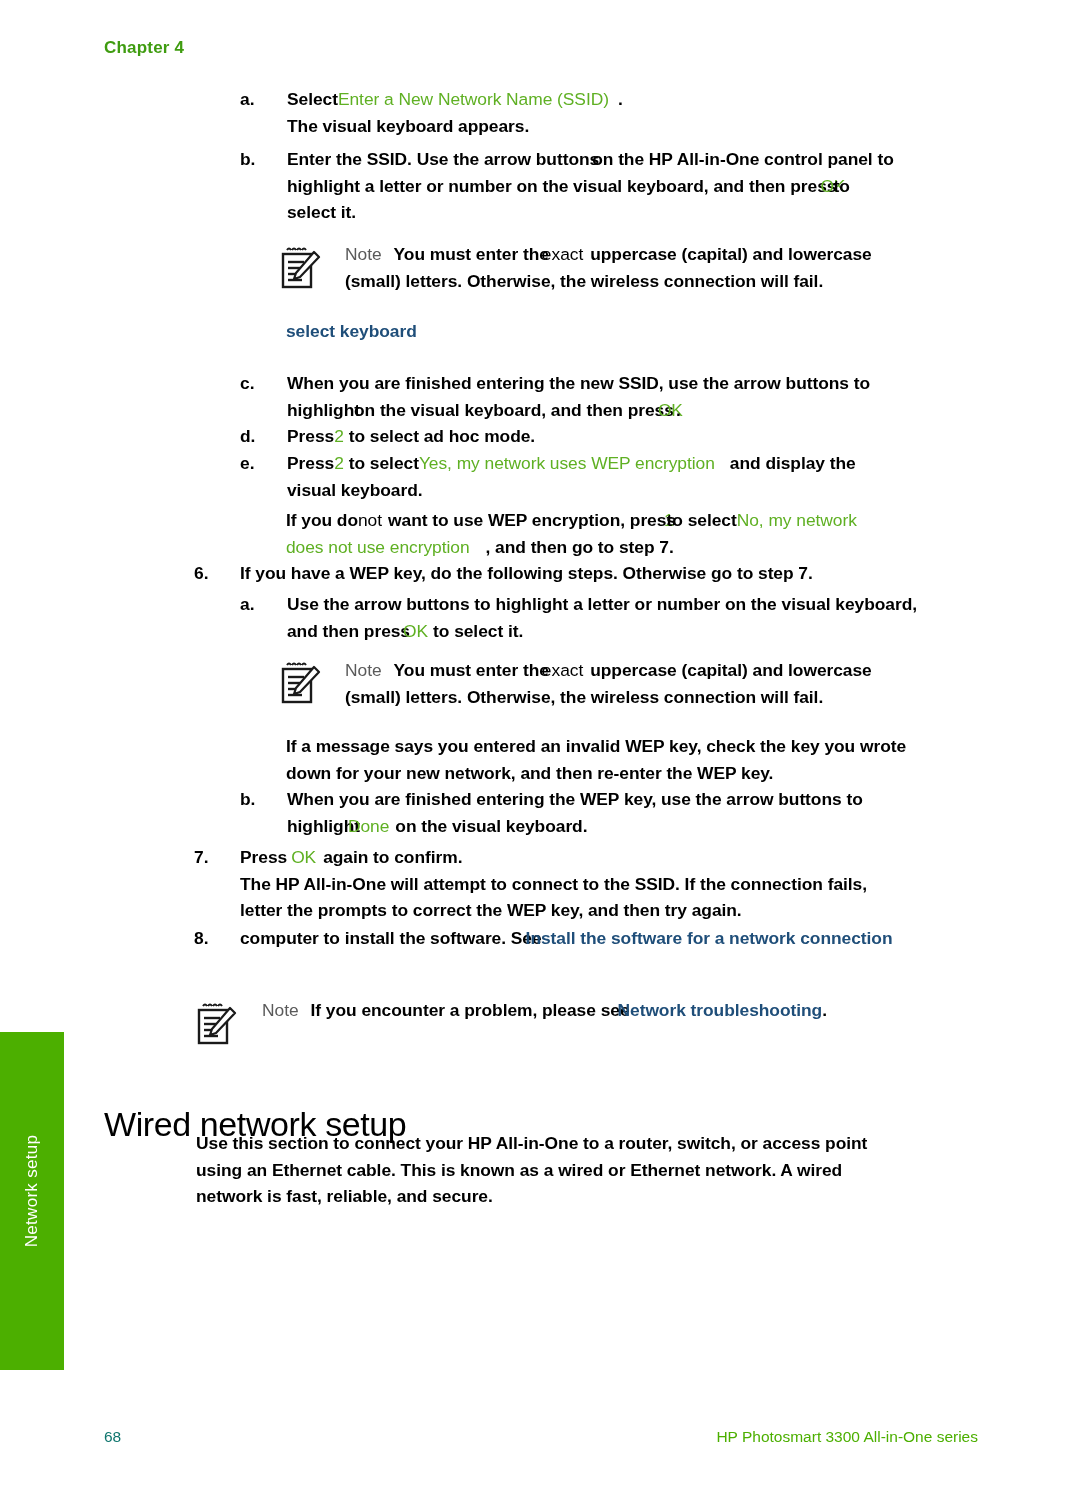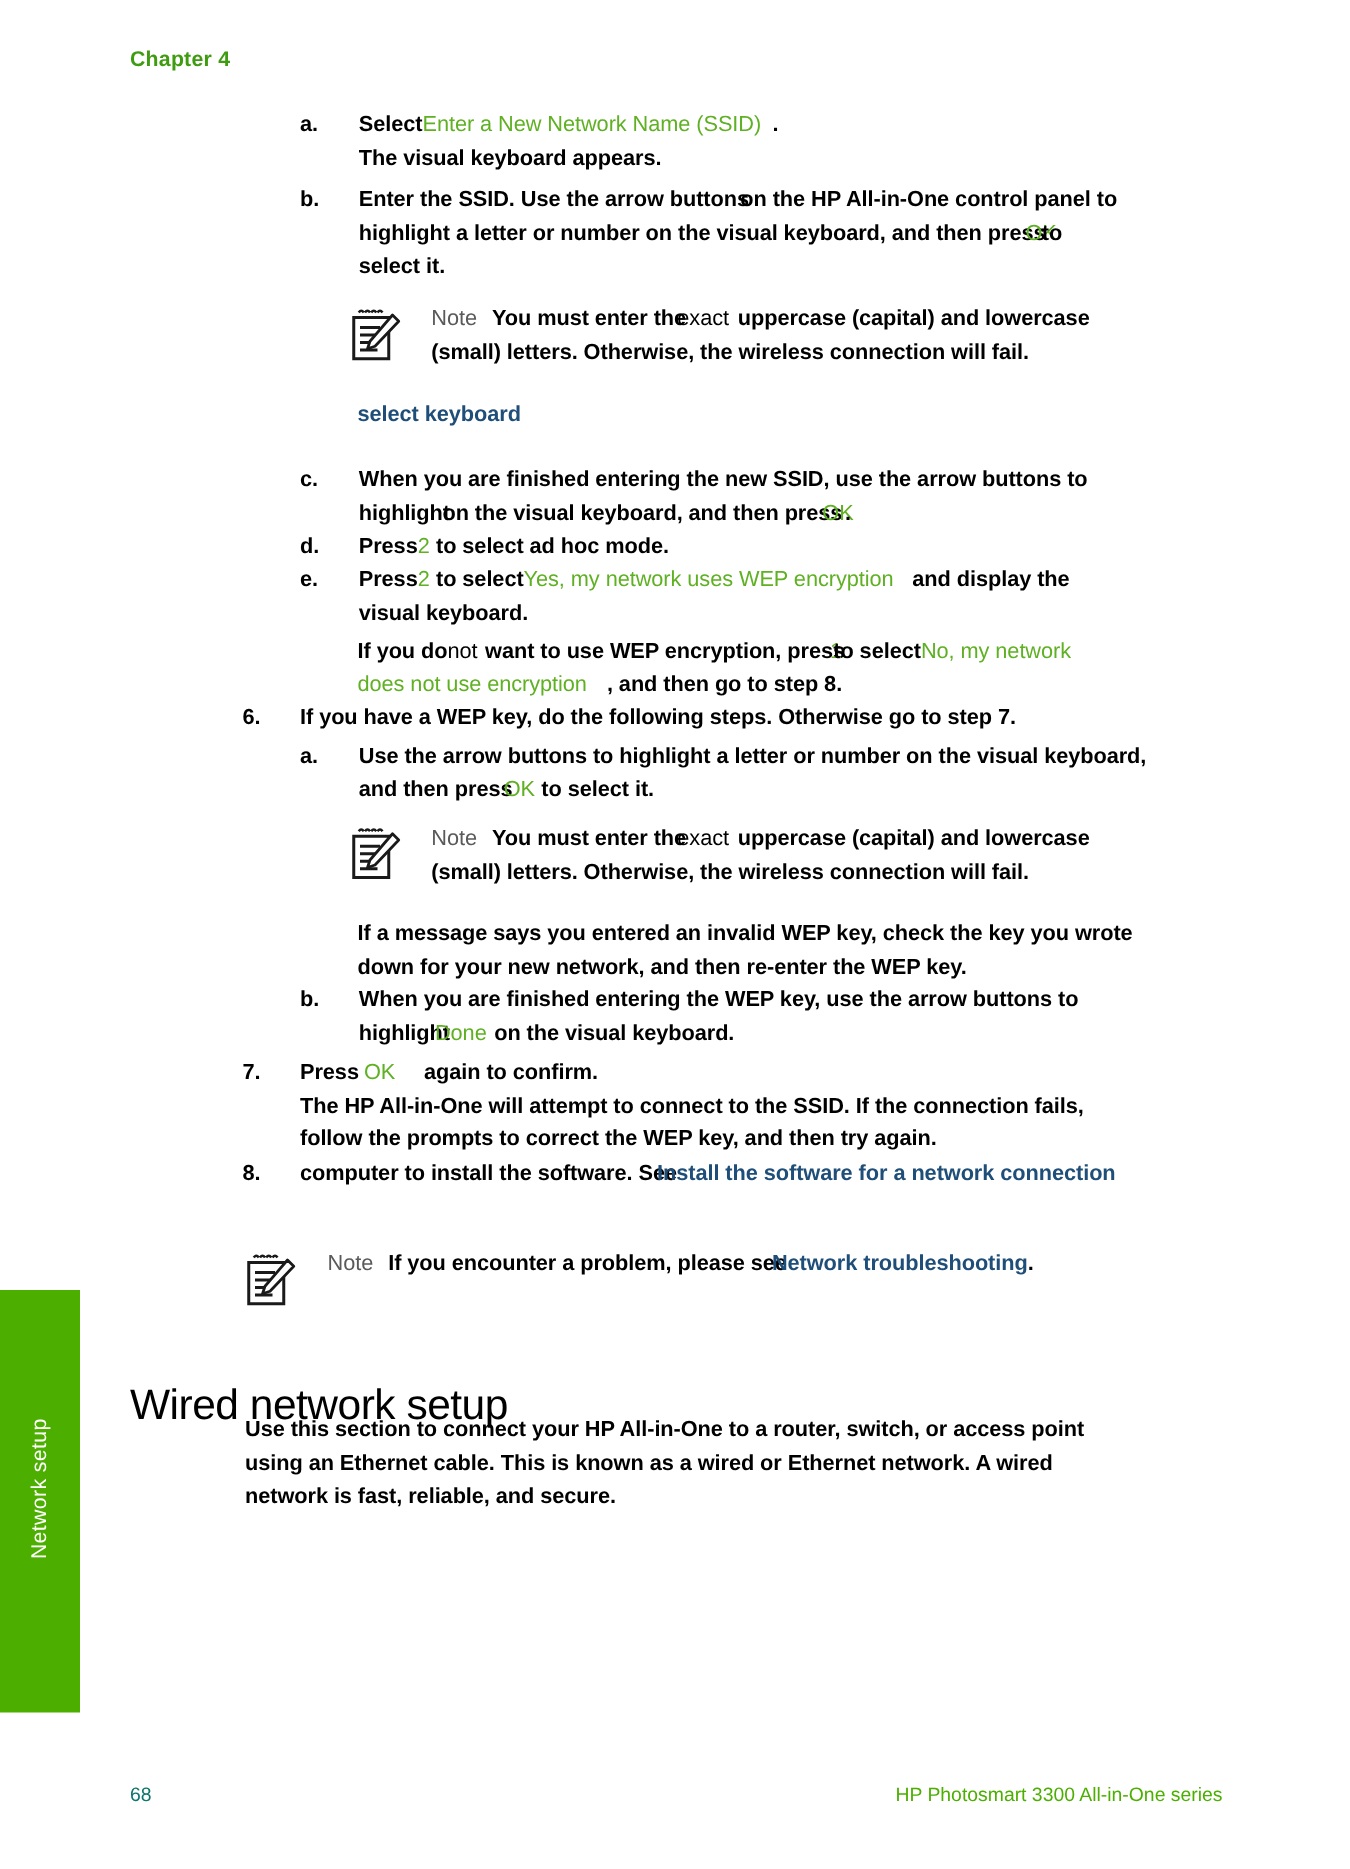--- a/index.html
+++ b/index.html
@@ -202,21 +202,21 @@
       </div>
       <div>visual keyboard.</div>
     </div>
   </div>
 
   <div class="blk body-txt" style="left:286px; top:507px; width:770px;">
     <div>
       <span>If you do</span><span class="reg">not</span><span style="margin-left:6px;">want to use WEP encryption, press</span><span class="ui ovl2">1</span><span class="ovl">to select</span><span class="ui">No, my network</span>
     </div>
     <div>
-      <span class="ui">does not use encryption</span><span style="margin-left:16px;">, and then go to step 8.</span>
+      <span class="ui">does not use encryption</span><span style="margin-left:16px;">, and then go to step 7.</span>
     </div>
   </div>
 
   <div class="blk" style="left:194px; top:560px;">
     <span class="marker" style="left:0px; top:0px;">6.</span>
     <div class="body-txt" style="margin-left:46px; width:830px;">If you have a WEP key, do the following steps. Otherwise go to step 7.</div>
   </div>
 
   <div class="blk" style="left:240px; top:591px;">
     <span class="marker" style="left:0px; top:0px;">a.</span>
@@ -256,24 +256,24 @@
       <div>
         <span>highlight</span><span class="ui ovl2">Done</span><span style="margin-left:6px;">on the visual keyboard.</span>
       </div>
     </div>
   </div>
 
   <div class="blk" style="left:194px; top:844px;">
     <span class="marker" style="left:0px; top:0px;">7.</span>
     <div class="body-txt" style="margin-left:46px; width:830px;">
       <div>
-        <span>Press</span><span class="ui" style="margin-left:4px;">OK</span><span style="margin-left:23px;">again to confirm.</span>
+        <span>Press</span><span class="ui" style="margin-left:4px;">OK</span><span style="margin-left:7px;">again to confirm.</span>
       </div>
       <div>The HP All-in-One will attempt to connect to the SSID. If the connection fails,</div>
-      <div>follow the prompts to correct the WEP key, and then try again.</div>
+      <div>letter the prompts to correct the WEP key, and then try again.</div>
     </div>
   </div>
 
   <div class="blk" style="left:194px; top:925px;">
     <span class="marker" style="left:0px; top:0px;">8.</span>
     <div class="body-txt" style="margin-left:46px; width:840px;">
       <div>
         <span>computer to install the software. See</span><span class="xref ovl3">Install the software for a network connection</span>
       </div>
     </div>

